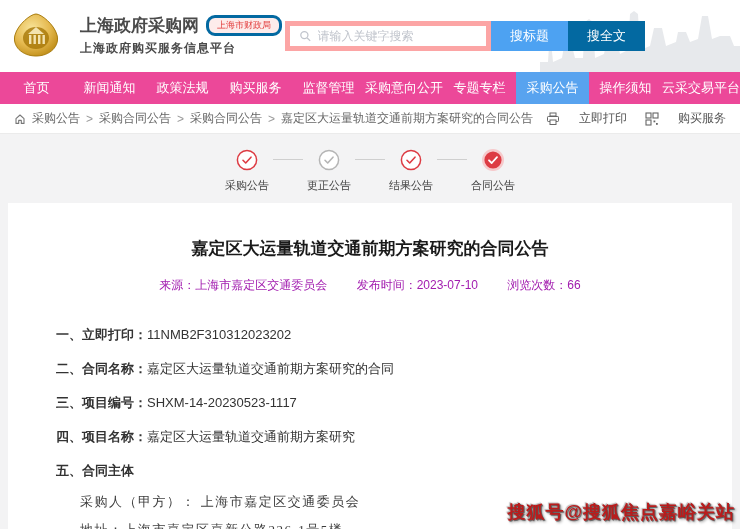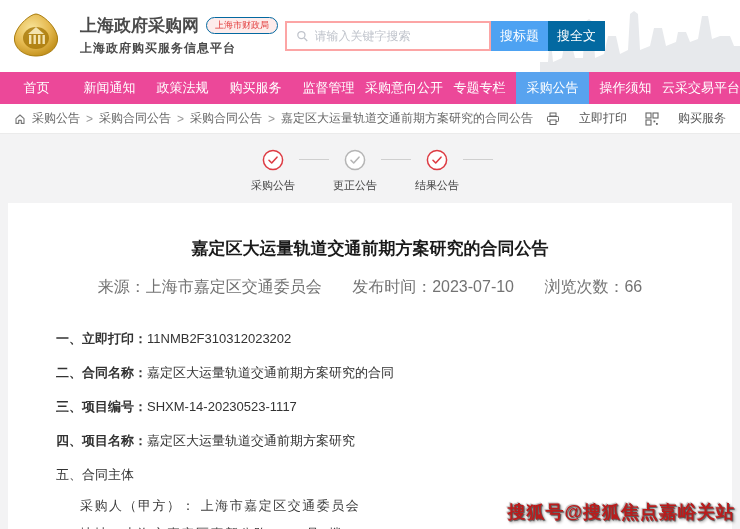--- a/index.html
+++ b/index.html
@@ -5,27 +5,27 @@
   * { margin:0; padding:0; box-sizing:border-box; }
   html,body { font-family:"Liberation Sans", sans-serif; }
   .page { position:relative; width:740px; height:529px; background:#f3f3f4; overflow:hidden; }
 
   
   .site-header { position:relative; height:72px; background:#ffffff; overflow:hidden; }
   .skyline { position:absolute; right:0; top:6px; width:200px; height:66px; z-index:0; }
   .brand { position:absolute; left:12px; top:11px; display:flex; gap:20px; z-index:2; }
   .brand-text { display:flex; flex-direction:column; justify-content:center; }
   .brand-line1 { display:flex; align-items:center; gap:7px; font-size:17px; font-weight:bold; color:#4a4a4a; }
-  .brand-badge { font-size:9px; font-weight:normal; color:#e23c3c; background:#fdeceb; border:1px solid #0369a1; border-radius:9px; padding:1px 8px; white-space:nowrap; }
+  .brand-badge { font-size:9px; font-weight:normal; color:#e23c3c; background:#fdeceb; border:3px solid #0369a1; border-radius:9px; padding:1px 8px; white-space:nowrap; }
   .brand-line2 { font-size:12px; font-weight:bold; color:#4a4a4a; letter-spacing:1px; margin-top:3px; }
   .search-area { position:absolute; left:285px; top:21px; height:30px; display:flex; z-index:2; }
-  .search-box { width:206px; height:30px; background:#fff; border:2px solid #fca5a5; display:flex; align-items:center; gap:6px; padding:0 9px; }
+  .search-box { width:206px; height:30px; background:#fff; border:5px solid #fca5a5; display:flex; align-items:center; gap:6px; padding:0 9px; }
   .search-box input { border:none; outline:none; font-size:12px; color:#333; width:100%; background:transparent; font-family:"Liberation Sans", sans-serif; }
   .search-box input::placeholder { color:#c0c4cc; }
-  .btn { height:30px; width:57px; border:none; color:#fff; font-size:13px; cursor:pointer; font-family:"Liberation Sans", sans-serif; }
+  .btn { height:30px; width:77px; border:none; color:#fff; font-size:13px; cursor:pointer; font-family:"Liberation Sans", sans-serif; }
   .btn-title { background:#4da2f2; }
   .btn-full { background:#0369a1; }
 
   
   .nav { display:flex; height:32px; background:#ec4899; }
   .nav-item { flex:1; text-align:center; line-height:32px; font-size:13px; color:#ffffff; cursor:pointer; white-space:nowrap; }
   .nav-item.active { background:#58a3ef; }
 
   
   .breadcrumb-bar { height:30px; background:#fff; display:flex; align-items:center; justify-content:space-between; padding:0 14px; border-bottom:1px solid #ebebeb; }
@@ -37,26 +37,26 @@
 
   
   .steps { display:flex; justify-content:center; align-items:flex-start; padding:14px 0 10px; }
   .step { width:52px; display:flex; flex-direction:column; align-items:center; }
   .step-label { margin-top:6px; font-size:11px; color:#444; white-space:nowrap; }
   .connector { width:30px; height:1px; background:#cfcfcf; margin-top:11px; }
 
   
   .card { margin:0 8px; background:#fff; padding:34px 48px 40px; min-height:360px; }
   .article-title { text-align:center; font-size:17px; font-weight:bold; color:#1a1a1a; }
-  .article-meta { text-align:center; font-size:16px; color:#737373; margin-top:17px; }
+  .article-meta { text-align:center; font-size:12px; color:#a21caf; margin-top:17px; }
   .article-meta span { margin:0 13px; }
   .article-body { margin-top:32px; }
   .item { font-size:13px; color:#333; margin-bottom:16px; }
   .item-label { font-weight:bold; }
-  .section-label { font-size:13px; font-weight:normal; color:#333; margin-bottom:13px; }
+  .section-label { font-size:13px; font-weight:bold; color:#333; margin-bottom:13px; }
   .sub-line { font-family:"Liberation Serif", serif; font-size:13px; color:#3c3c3c; letter-spacing:1.5px; padding-left:24px; margin-bottom:10px; white-space:nowrap; }
 
   
   .watermark { position:absolute; right:5px; bottom:5px; font-size:18px; font-weight:bold; color:#b91c1c; letter-spacing:1px; z-index:5;
     text-shadow:1px 1px 1px rgba(60,60,60,.8), -1px -1px 1px rgba(120,120,120,.5), 2px 2px 3px rgba(0,0,0,.35); }
 </style>
 </head>
 <body>
 
 <div class="page">
@@ -171,20 +171,28 @@
       </div>
       <div class="connector"></div>
       <div class="step">
         <svg width="24" height="24" viewBox="0 0 24 24">
           <circle cx="12" cy="12" r="9.6" fill="#fff" stroke="#dd3b43" stroke-width="1.5"></circle>
           <path d="M8 12.3 l2.7 2.7 L16 9.2" fill="none" stroke="#dd3b43" stroke-width="1.6" stroke-linecap="round" stroke-linejoin="round"></path>
         </svg>
         <div class="step-label">结果公告</div>
       </div>
       <div class="connector"></div>
+      <div class="step">
+        <svg width="24" height="24" viewBox="0 0 24 24">
+          <circle cx="12" cy="12" r="11" fill="#f6c9cb"></circle>
+          <circle cx="12" cy="12" r="8.6" fill="#dd3b43"></circle>
+          <path d="M8 12.3 l2.7 2.7 L16 9.2" fill="none" stroke="#fff" stroke-width="1.8" stroke-linecap="round" stroke-linejoin="round"></path>
+        </svg>
+        <div class="step-label">合同公告</div>
+      </div>
     </div>
 
   <div class="card">
     <h1 class="article-title">嘉定区大运量轨道交通前期方案研究的合同公告</h1>
     <div class="article-meta">
       <span>来源：上海市嘉定区交通委员会</span>
       <span>发布时间：2023-07-10</span>
       <span>浏览次数：66</span>
     </div>
     <div class="article-body" id="article-body">

